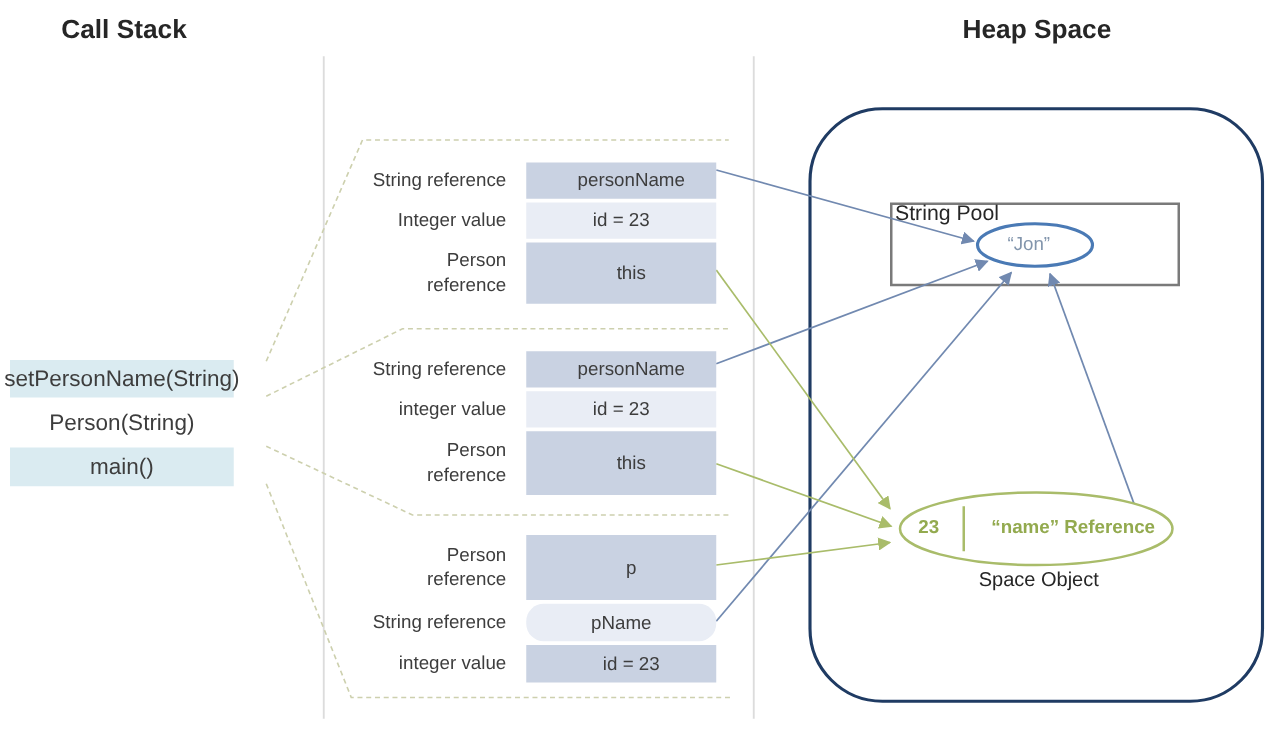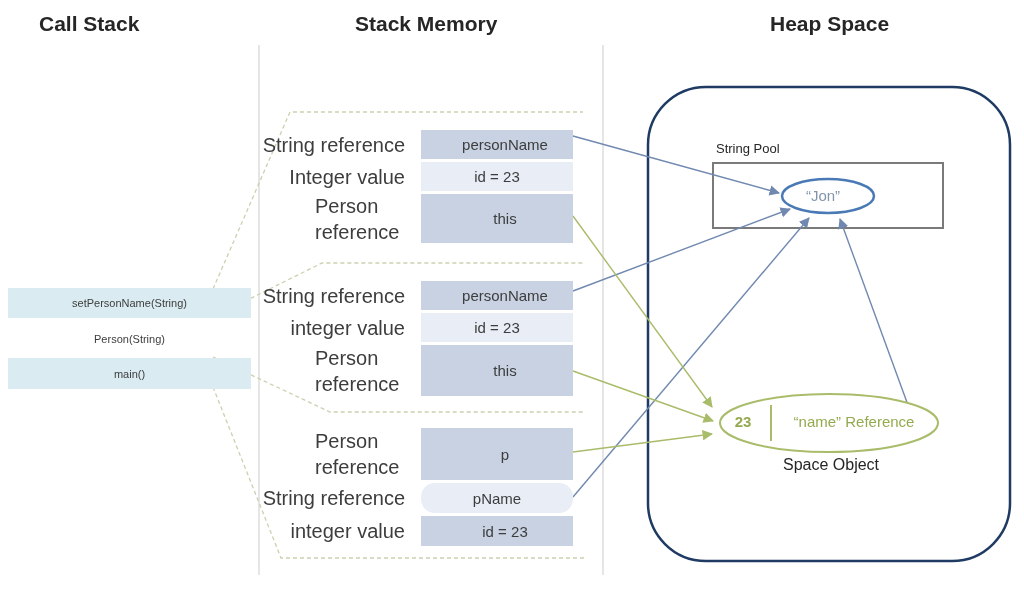--- a/index.html
+++ b/index.html
@@ -8,38 +8,38 @@
     --divider:#dcdcdc; --box-dark:#c9d2e2; --box-light:#e9edf5;
     --callstack-bg:#daebf1; --text-dark:#262626; --label-gray:#3d3d3d;
     --jon-text:#8295ac; --pool-border:#7a7a7a;
   }
   *{margin:0;padding:0;box-sizing:border-box;}
   html,body{background:#ffffff;}
   body{font-family:"Liberation Sans", sans-serif;}
   .stage{position:relative;width:1024px;height:595px;background:#fff;overflow:hidden;}
   .stage svg.wires{position:absolute;left:0;top:0;pointer-events:none;}
   .title{position:absolute;font-size:21px;font-weight:600;color:var(--text-dark);white-space:nowrap;}
-  .cs-item{position:absolute;left:8px;width:243px;display:flex;align-items:center;justify-content:center;
-           font-size:11px;color:var(--label-gray);white-space:nowrap;text-align:center;}
+  .cs-item{position:absolute;left:8px;width:179px;display:flex;align-items:center;justify-content:center;
+           font-size:18px;color:var(--label-gray);white-space:nowrap;text-align:center;}
   .cs-box{background:var(--callstack-bg);}
   .row-label{position:absolute;display:flex;align-items:center;justify-content:flex-end;
-             font-size:20px;color:var(--label-gray);line-height:1.3;}
+             text-align:right;font-size:15px;color:var(--label-gray);line-height:1.3;}
   .row-label.wide{left:255px;width:150px;white-space:nowrap;}
   .row-label.narrow{left:315px;width:90px;}
   .slot{position:absolute;left:421px;width:152px;display:flex;align-items:center;justify-content:center;
         font-size:15px;color:var(--label-gray);white-space:nowrap;}
   .slot.dark{background:var(--box-dark);padding-left:16px;}
   .slot.light{background:var(--box-light);}
-  .heap-label{position:absolute;font-size:13px;color:var(--text-dark);white-space:nowrap;}
+  .heap-label{position:absolute;font-size:17px;color:var(--text-dark);white-space:nowrap;margin-top:20px;}
   .jon-text{position:absolute;left:783px;top:187px;width:80px;text-align:center;
             font-size:15px;color:var(--jon-text);}
   .pid{position:absolute;left:728px;top:413px;width:30px;text-align:center;
        font-size:15px;font-weight:bold;color:var(--olive-text);}
-  .pname-ref{position:absolute;left:784px;top:413px;width:140px;text-align:center;
-       font-size:15px;font-weight:normal;color:var(--olive-text);white-space:nowrap;}
+  .pname-ref{position:absolute;left:784px;top:413px;width:140px;text-align:right;
+       font-size:15px;font-weight:bold;color:var(--olive-text);white-space:nowrap;}
   .po-caption{position:absolute;left:731px;top:456px;width:200px;text-align:center;
        font-size:16px;color:var(--text-dark);white-space:nowrap;}
 </style>
 </head>
 <body>
 
 <div class="stage">
 
   <svg class="wires" width="1024" height="595" viewBox="0 0 1024 595">
     <defs>
@@ -77,22 +77,21 @@
       <line x1="573" y1="371" x2="713" y2="421" marker-end="url(#ag)"></line>
       <line x1="573" y1="452" x2="712" y2="434" marker-end="url(#ag)"></line>
     </g>
 
     <ellipse cx="828" cy="196" rx="46" ry="17" fill="#ffffff" style="stroke:var(--steel-blue)" stroke-width="2.5"></ellipse>
 
     <ellipse cx="829" cy="423" rx="109" ry="29" fill="#ffffff" style="stroke:var(--olive)" stroke-width="2"></ellipse>
     <line x1="771" y1="405" x2="771" y2="441" style="stroke:var(--olive)" stroke-width="2"></line>
   </svg>
 
-  <div class="title" style="left:39px;top:12px;">Call Stack</div>
-  <div class="title" style="left:355px;top:12px;">Stack Memory</div>
+  <div class="title" style="left:49px;top:12px;">Call Stack</div>
   <div class="title" style="left:770px;top:12px;">Heap Space</div>
 
   <div class="cs-item cs-box" style="top:288px;height:30px;">setPersonName(String)</div>
   <div class="cs-item cs-box" style="top:358px;height:31px;">main()</div>
   <div class="cs-item" style="top:324px;height:29px;">Person(String)</div>
 
   <div class="row-label wide" style="top:130px;height:29px;">String reference</div>
   <div class="slot dark" style="top:130px;height:29px;">personName</div>
   <div class="row-label wide" style="top:162px;height:29px;">Integer value</div>
   <div class="slot light" style="top:162px;height:29px;">id = 23</div>

